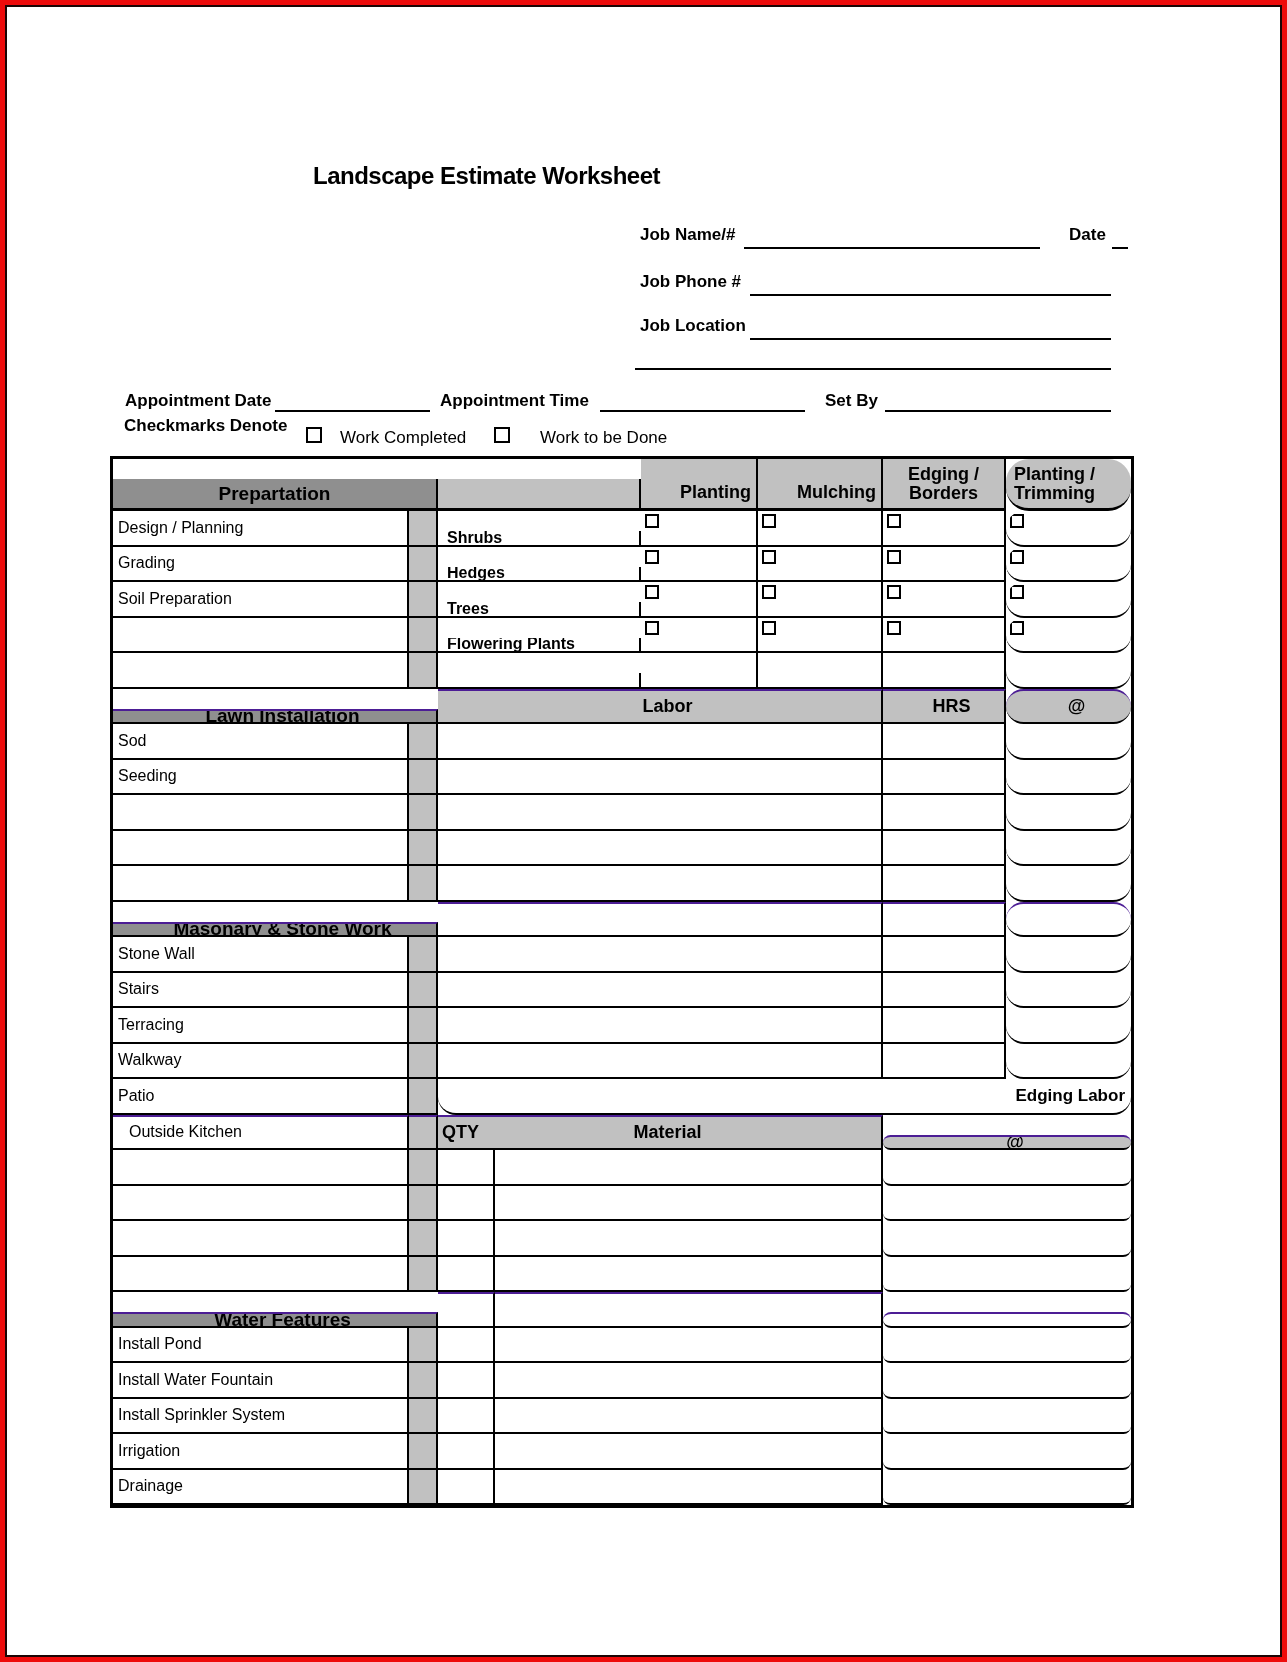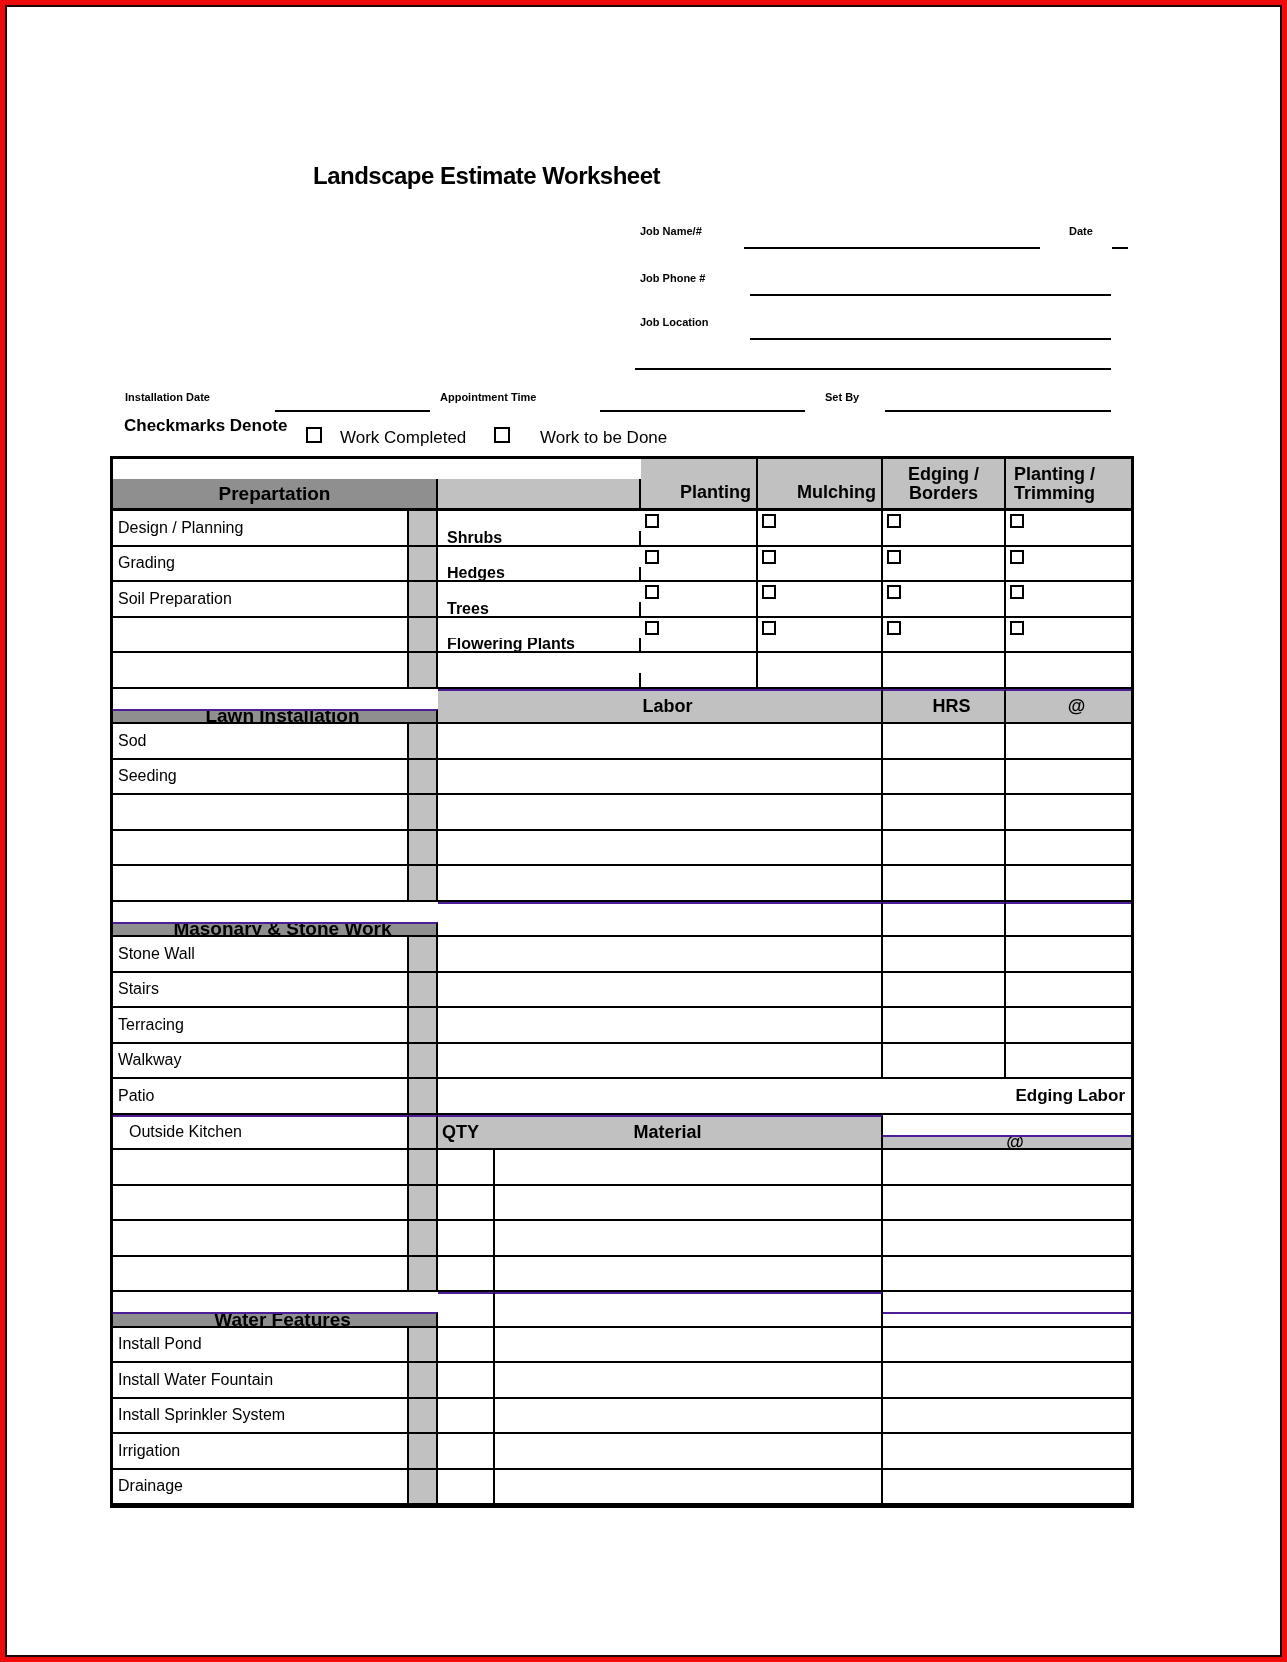--- a/index.html
+++ b/index.html
@@ -3,34 +3,34 @@
 <meta charset="utf-8">
 <style>
   html,body { margin:0; padding:0; background:#fff; }
   .page { position:relative; width:1287px; height:1662px; background:#fff;
           font-family:"Liberation Sans", sans-serif; color:#000; overflow:hidden; }
   .frame-red  { position:absolute; inset:0; border:5px solid #ee0b0b; pointer-events:none; z-index:5; }
   .frame-dark { position:absolute; inset:5px; border:2px solid #1c0505; pointer-events:none; z-index:5; }
 
   .abs  { position:absolute; white-space:nowrap; }
   .ttl  { font-size:24px; font-weight:bold; letter-spacing:-0.5px; }
-  .lbl  { font-size:11px; font-weight:bold; }
+  .lbl  { font-size:17px; font-weight:bold; }
   .txt  { font-size:17px; }
   .line { position:absolute; height:2px; background:#000; }
   .lgbox{ position:absolute; width:12px; height:12px; border:2px solid #000; background:#fff; }
 
   .tbl { position:absolute; left:110px; top:456px;
          display:grid;
          grid-template-columns:296px 29px 57px 146px 117px 125px 123px 125px;
          grid-template-rows:52px repeat(28, 35.5px);
          border:3px solid #000; background:#fff; }
   .c   { box-sizing:border-box; position:relative; overflow:hidden;
          border-right:2px solid #000; border-bottom:2px solid #000;
          display:flex; align-items:center; padding-left:5px; font-size:16px; }
-  .lc  { border-right:none; }
+  .lc  { border-right:none;border-radius:23px; }
   .s2  { grid-column:span 2;margin-top:20px; }
   .s3  { grid-column:span 3; }
   .s4  { grid-column:span 4; }
   .s6  { grid-column:span 6; }
   .strip { background:#c1c1c1; padding:0; }
   .dark  { background:#8f8f8f; font-weight:bold; font-size:19px; justify-content:center; padding-left:0; }
   .lgt   { background:#c1c1c1; font-weight:bold; font-size:18px; justify-content:center; padding-left:0; }
   .hdr   { border-bottom:3px solid #000; }
   .hd1   { align-items:flex-end; justify-content:flex-end; padding:0 5px 5px 0; }
   .hd2   { align-items:center; justify-content:center; text-align:center; line-height:19px; }
@@ -58,21 +58,21 @@
   <div class="line" style="left:1112px; top:247px; width:16px;"></div>
 
   <div class="abs lbl" style="left:640px; top:272px;">Job Phone #</div>
   <div class="line" style="left:750px; top:294px; width:361px;"></div>
 
   <div class="abs lbl" style="left:640px; top:316px;">Job Location</div>
   <div class="line" style="left:750px; top:338px; width:361px;"></div>
 
   <div class="line" style="left:635px; top:368px; width:476px;"></div>
 
-  <div class="abs lbl" style="left:125px; top:391px;">Installation Date</div>
+  <div class="abs lbl" style="left:125px; top:391px;">Appointment Date</div>
   <div class="line" style="left:275px; top:410px; width:155px;"></div>
   <div class="abs lbl" style="left:440px; top:391px;">Appointment Time</div>
   <div class="line" style="left:600px; top:410px; width:205px;"></div>
   <div class="abs lbl" style="left:825px; top:391px;">Set By</div>
   <div class="line" style="left:885px; top:410px; width:226px;"></div>
 
   <div class="abs txt" style="left:124px; top:416px;font-weight:bold;">Checkmarks Denote</div>
   <div class="lgbox" style="left:306px; top:427px;"></div>
   <div class="abs txt" style="left:340px; top:428px;">Work Completed</div>
   <div class="lgbox" style="left:494px; top:427px;"></div>

